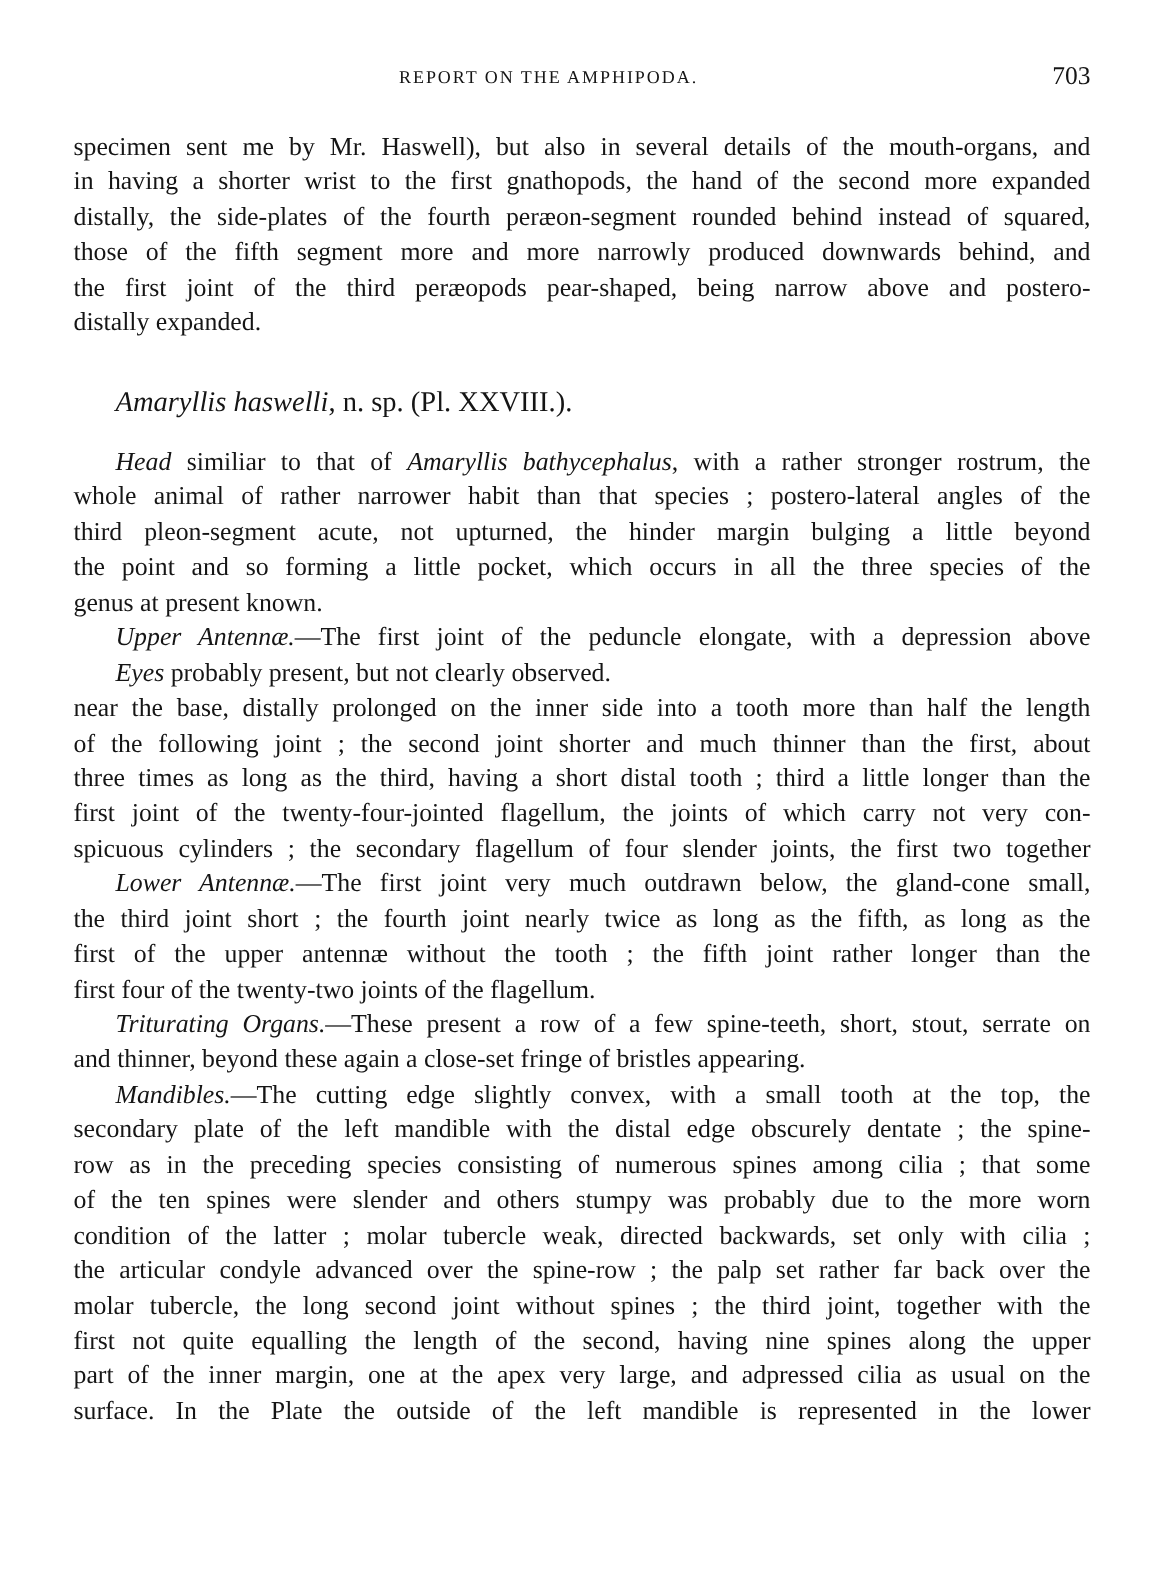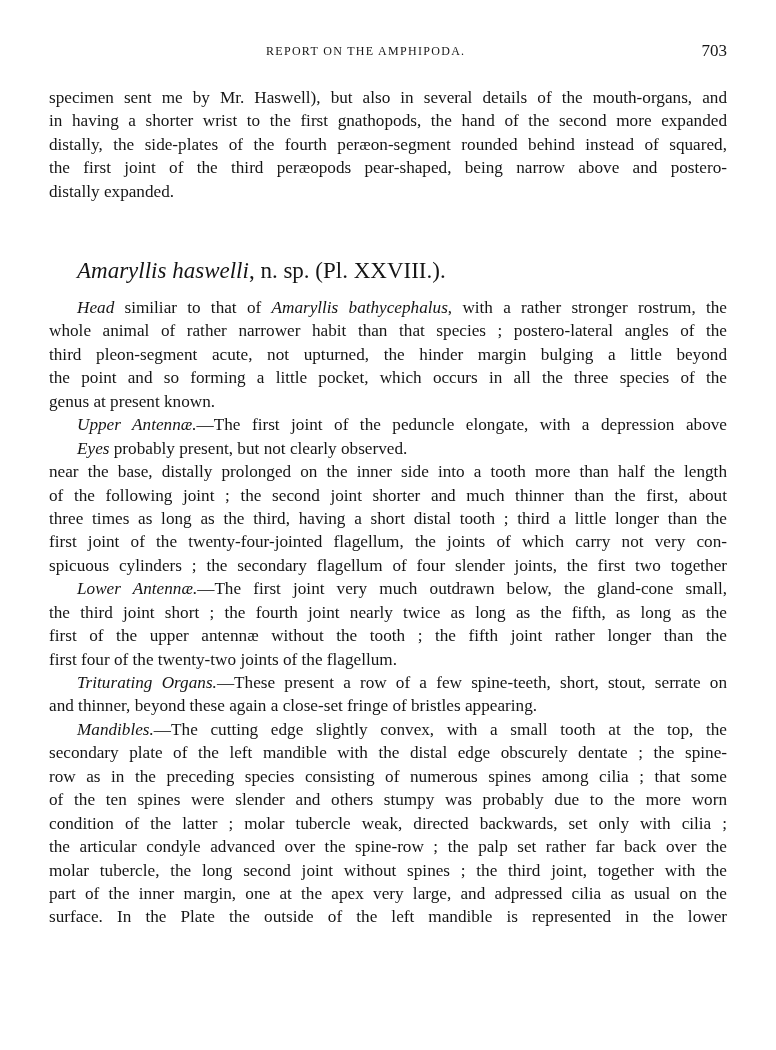--- a/index.html
+++ b/index.html
@@ -6,34 +6,35 @@
   body { width: 776px; height: 1050px; position: relative; overflow: hidden;
          font-family: "Liberation Serif", "DejaVu Serif", serif; color: #151515; }
   .running-head { position: absolute; top: 44px; left: 0; width: 776px; height: 24px; }
   .running-title { position: absolute; left: 266px; top: 0; font-size: 12px; letter-spacing: 1.3px; }
   .page-number { position: absolute; right: 49px; top: -3px; font-size: 17px; font-weight: normal; text-align: center; }
   .text-block { position: absolute; left: 49px; width: 678px; font-size: 17.2px; line-height: 23.45px; }
   .line { display: block; height: 23.45px; white-space: nowrap; text-align: justify; text-align-last: justify; }
   .line.last { text-align-last: left; }
   .line.indent { padding-left: 28px; }
   i { font-style: italic; }
-  .species-title { position: absolute; left: 77px; top: 258px; font-size: 23px; }
+  .species-title { position: absolute; left: 77px; top: 258px; font-size: 19px; }
 </style>
 </head>
 <body>
 
 <div class="running-head">
   <span class="running-title">REPORT ON THE AMPHIPODA.</span>
   <span class="page-number">703</span>
 </div>
 
 <div class="text-block" style="top:86px;">
   <span class="line">specimen sent me by Mr. Haswell), but also in several details of the mouth-organs, and</span>
   <span class="line">in having a shorter wrist to the first gnathopods, the hand of the second more expanded</span>
   <span class="line">distally, the side-plates of the fourth peræon-segment rounded behind instead of squared,</span>
+  <span class="line">those of the fifth segment more and more narrowly produced downwards behind, and</span>
   <span class="line">the first joint of the third peræopods pear-shaped, being narrow above and postero-</span>
   <span class="line last">distally expanded.</span>
 </div>
 
 <div class="species-title">
   <i>Amaryllis haswelli</i><span>, n. sp. (Pl. XXVIII.).</span>
 </div>
 
 <div class="text-block" style="top:296px;">
 
@@ -60,15 +61,16 @@
   <span class="line indent"><i>Triturating Organs.</i><span>—These present a row of a few spine-teeth, short, stout, serrate on</span></span>
   <span class="line last">and thinner, beyond these again a close-set fringe of bristles appearing.</span>
 
   <span class="line indent"><i>Mandibles.</i><span>—The cutting edge slightly convex, with a small tooth at the top, the</span></span>
   <span class="line">secondary plate of the left mandible with the distal edge obscurely dentate ; the spine-</span>
   <span class="line">row as in the preceding species consisting of numerous spines among cilia ; that some</span>
   <span class="line">of the ten spines were slender and others stumpy was probably due to the more worn</span>
   <span class="line">condition of the latter ; molar tubercle weak, directed backwards, set only with cilia ;</span>
   <span class="line">the articular condyle advanced over the spine-row ; the palp set rather far back over the</span>
   <span class="line">molar tubercle, the long second joint without spines ; the third joint, together with the</span>
+  <span class="line">first not quite equalling the length of the second, having nine spines along the upper</span>
   <span class="line">part of the inner margin, one at the apex very large, and adpressed cilia as usual on the</span>
   <span class="line">surface.  In the Plate the outside of the left mandible is represented in the lower</span>
 </div>
 
 </body></html>

